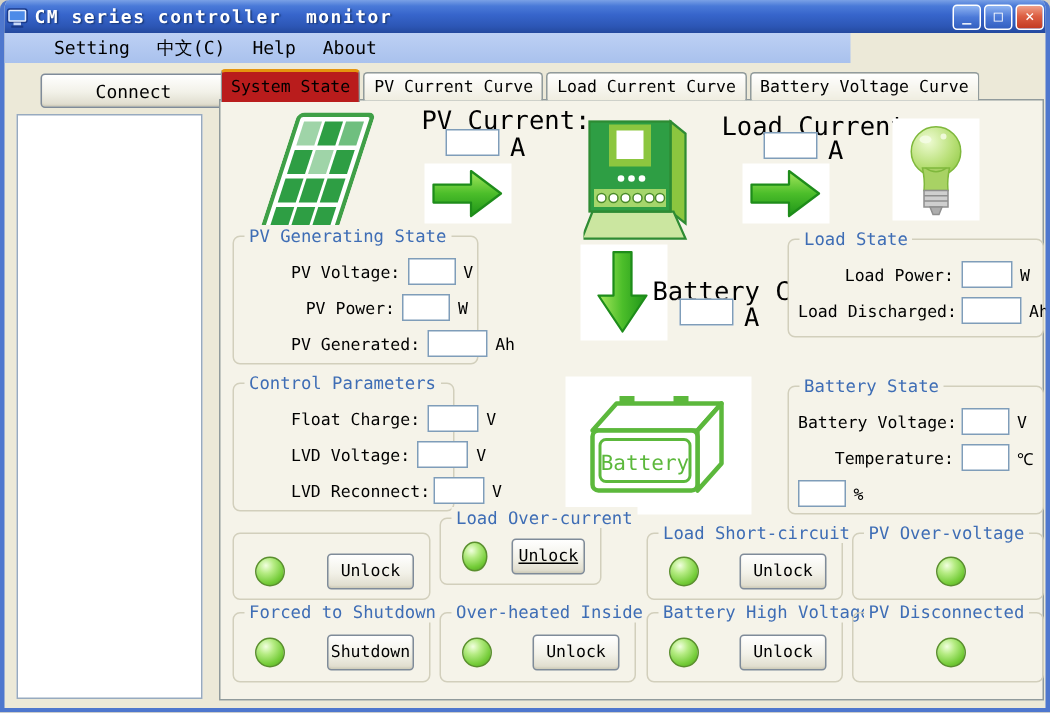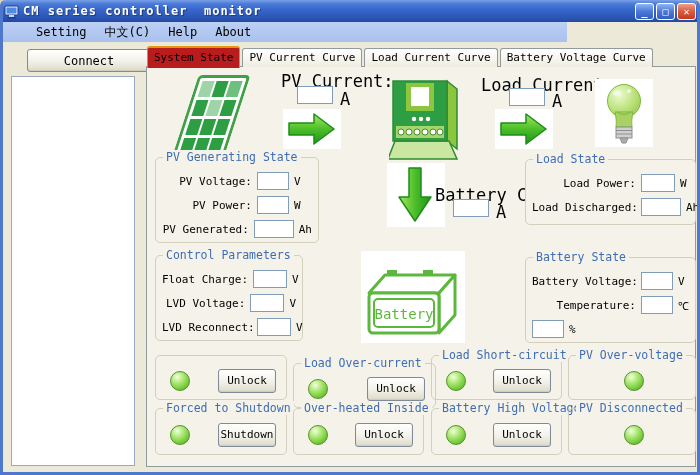--- a/index.html
+++ b/index.html
@@ -76,21 +76,21 @@
   .group {
     position:absolute; border:1px solid #D2CFBC; border-radius:5px; background:#F5F3E9;
   }
   .gcap {
     position:absolute; top:-8px; left:7px; padding:0 3px; background:#F5F3E9;
     color:#3E6DB5; font-size:11.5px; white-space:pre;
   }
   .frow { display:flex; align-items:center; gap:5px; margin-top:6px; }
   .flabel { font-size:11px; text-align:right; white-space:pre; }
   .funit { font-size:11px; }
-  .g-left .flabel { width:90px; }
+  .g-left .flabel { width:90px;margin-left:32px; }
   .g-right .flabel { width:104px; }
   
   .alarm {
     position:absolute; border:1px solid #D2CFBC; border-radius:5px; height:45px;
   }
   .alarm .inner { display:flex; align-items:center; height:100%; padding:6px 10px 0 14px; justify-content:space-between; }
   .alarm .inner.center { justify-content:center; }
   .led {
     width:20px; height:20px; border-radius:50%;
     background:radial-gradient(circle at 35% 28%, #F2FFE0 0%, #B6EC84 30%, #74CC38 68%, #4E9E1E 100%);
@@ -237,21 +237,21 @@
 
     <div class="icon-patch abs" style="left:240px; top:96px; width:58px; height:64px;">
       <svg width="36" height="56" viewBox="0 0 36 56">
           <polygon points="11,1 23,1 23,30 33,30 17,54 1,30 11,30" fill="url(#agh)" stroke="#1E8C1A" stroke-width="1.5" stroke-linejoin="round"></polygon>
         </svg>
     </div>
     <span class="lbl abs" style="left:288px; top:118px;">Battery Current:</span>
     <input class="fin abs" style="left: 306px; top: 132px;">
     <span class="lbl abs" style="left:349px; top:135px;">A</span>
 
-    <div class="icon-patch abs" style="left:214px; top:184px; width:104px; height:92px;align-items:flex-end;">
+    <div class="icon-patch abs" style="left:230px; top:184px; width:124px; height:92px;">
       <svg width="104" height="80" viewBox="0 0 104 80">
         <polygon points="8,30 24,12 94,12 78,30" fill="#fff" stroke="#5CB83C" stroke-width="3" stroke-linejoin="round"></polygon>
         <polygon points="78,30 94,12 94,52 78,70" fill="#fff" stroke="#5CB83C" stroke-width="3" stroke-linejoin="round"></polygon>
         <rect x="8" y="30" width="70" height="40" rx="4" fill="#fff" stroke="#5CB83C" stroke-width="3"></rect>
         <rect x="26" y="7" width="10" height="6" fill="#5CB83C"></rect>
         <rect x="62" y="7" width="10" height="6" fill="#5CB83C"></rect>
         <rect x="13" y="36" width="60" height="28" rx="4" fill="#fff" stroke="#5CB83C" stroke-width="2"></rect>
         <text x="43" y="56" text-anchor="middle" font-family="DejaVu Sans Mono, monospace" font-size="14" fill="#5CB83C">Battery</text>
       </svg>
     </div>
@@ -325,21 +325,21 @@
           <span class="funit">%</span>
         </div>
     </div>
 
     <div class="alarm" style="left:8px; top:288px; width:132px;">
       <div class="inner">
           <span class="led"></span>
           <button class="xpbtn abtn">Unlock</button>
         </div>
     </div>
-    <div class="alarm" style="left:146px; top:296px; width:143px;">
+    <div class="alarm" style="left:146px; top:278px; width:108px;text-decoration:underline;">
       <span class="gcap">Load Over-current</span>
       <div class="inner">
           <span class="led"></span>
           <button class="xpbtn abtn">Unlock</button>
         </div>
     </div>
     <div class="alarm" style="left:284px; top:288px; width:131px;">
       <span class="gcap">Load Short-circuit</span>
       <div class="inner">
           <span class="led"></span>

